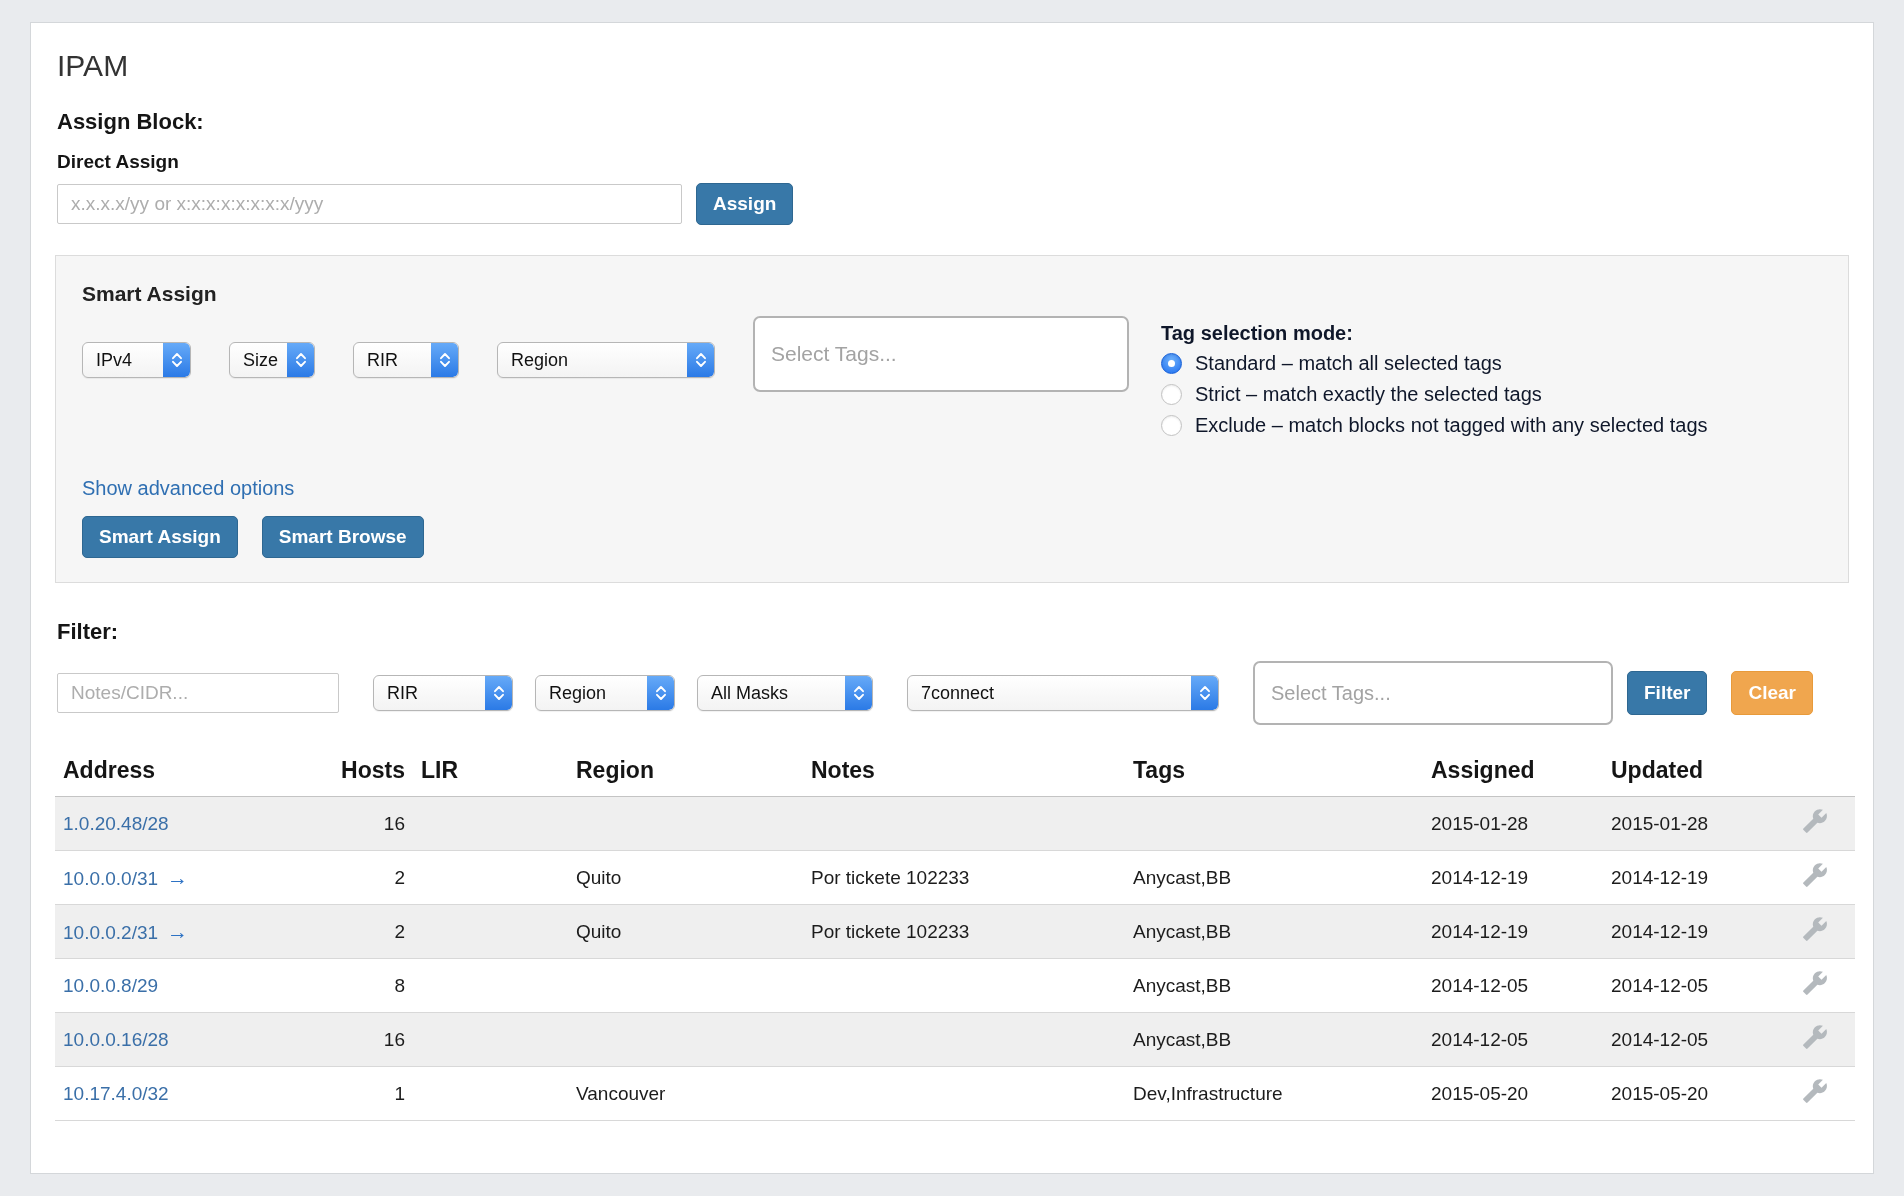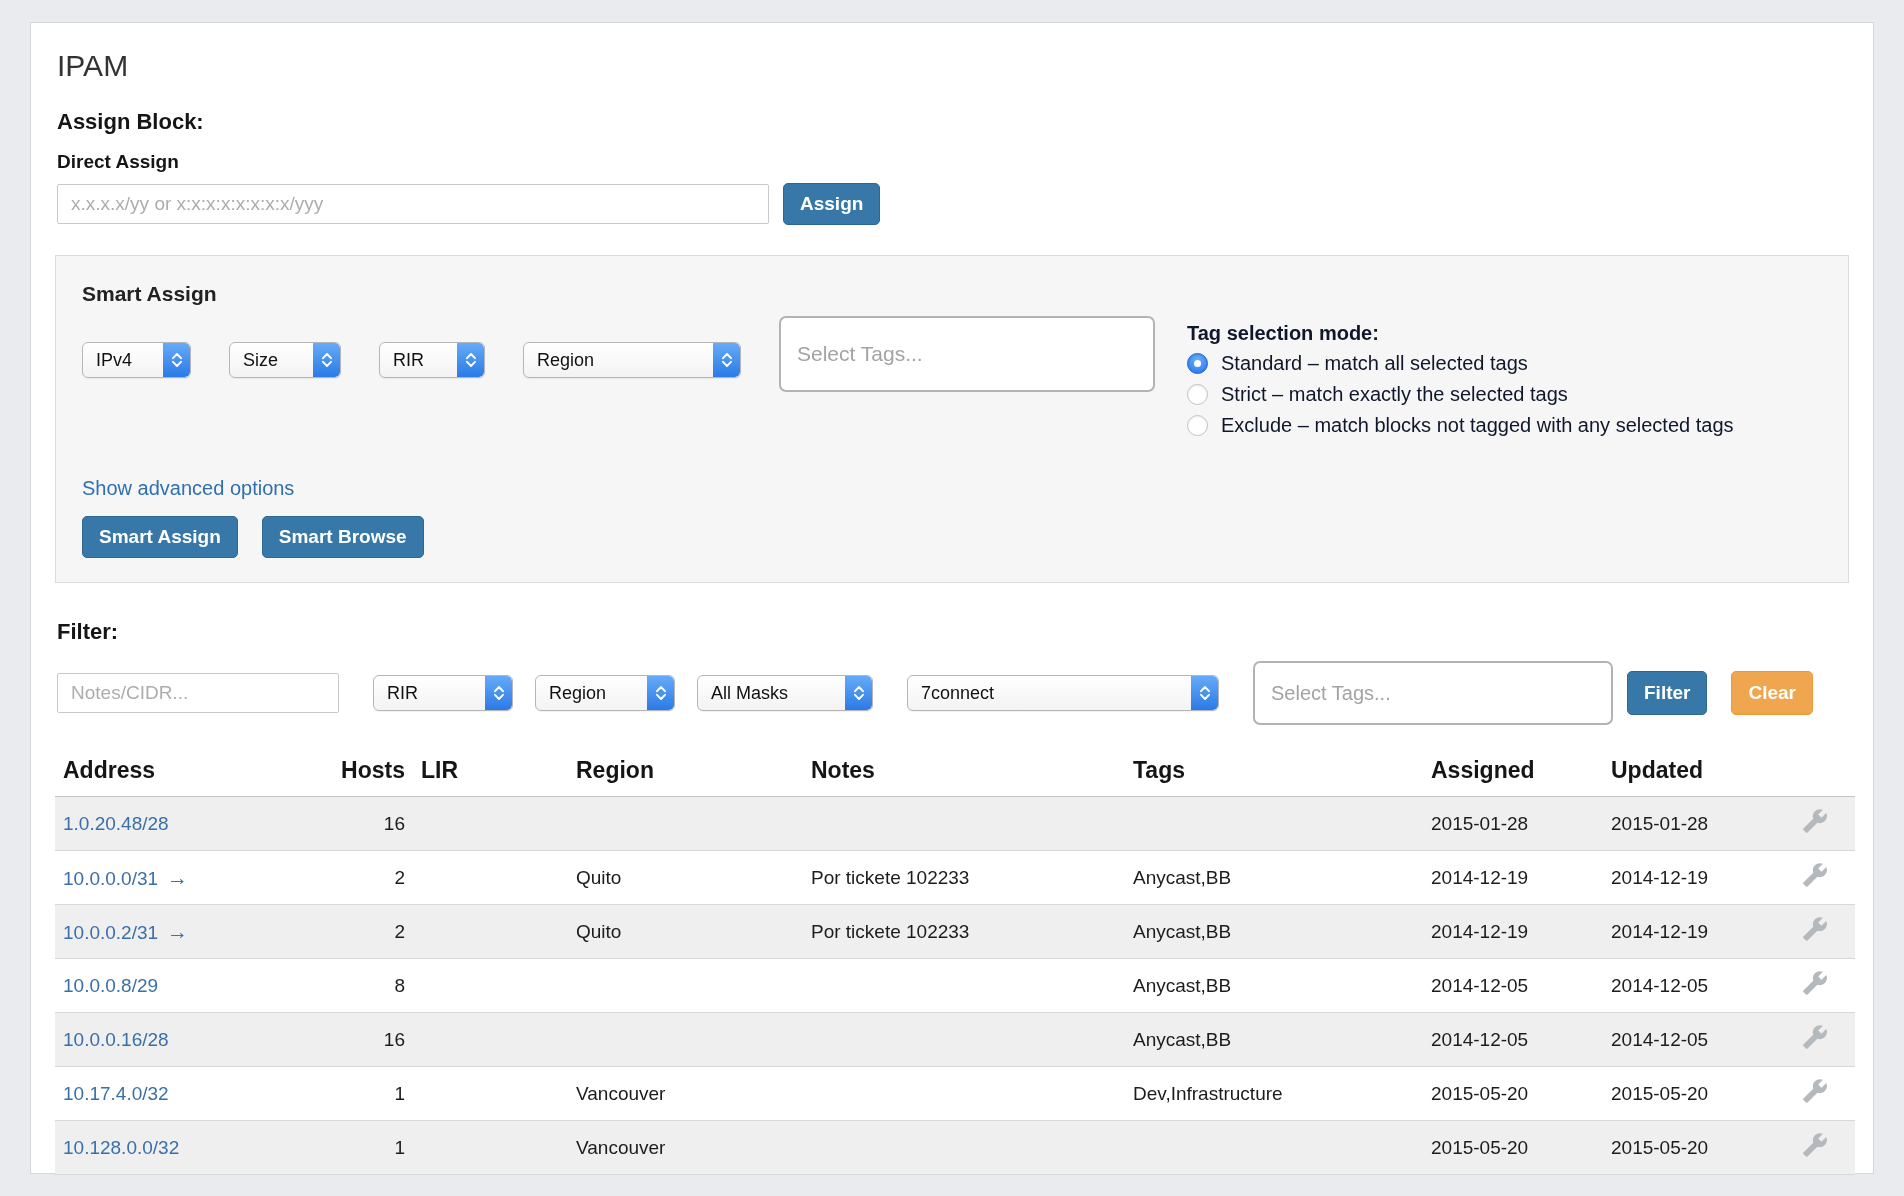--- a/index.html
+++ b/index.html
@@ -17,21 +17,21 @@
   .section-h{font-size:22px;font-weight:700;color:#151515;margin:26px 0 0 2px;}
   .sub-label{font-size:19px;font-weight:700;color:#151515;margin:16px 0 0 2px;display:block;}
 
   .direct-row{display:flex;align-items:center;gap:14px;margin-top:10px;margin-left:2px;}
   .text-input{
     height:40px;border:1px solid #c9c9c9;border-radius:2px;background:#fff;
     font-size:19px;color:#333;padding:0 13px;box-sizing:border-box;outline:none;
     font-family:"Liberation Sans","DejaVu Sans",sans-serif;
   }
   .text-input::placeholder{color:#adadad;opacity:1;}
-  .direct-input{width:712px;}
+  .direct-input{width:625px;}
 
   .btn{
     display:inline-flex;align-items:center;justify-content:center;
     font-weight:700;color:#fff;font-size:19px;border-radius:5px;
     padding:0 16px;height:42px;border:1px solid transparent;cursor:pointer;
     font-family:"Liberation Sans","DejaVu Sans",sans-serif;
   }
   .btn-blue{background:#3878a8;border-color:#2e6791;}
   .btn-orange{background:#f0a64e;border-color:#e89a3a;}
 
@@ -48,21 +48,21 @@
     display:inline-flex;align-items:stretch;height:36px;box-sizing:border-box;
     background:linear-gradient(#ffffff,#f3f3f3);
     border:1px solid #b6b6b6;border-radius:6px;overflow:hidden;cursor:pointer;
     box-shadow:0 1px 1px rgba(0,0,0,.06);
   }
   .msel .lbl{display:flex;align-items:center;flex:1;padding:0 8px 0 13px;font-size:18px;color:#111;white-space:nowrap;}
   .msel .chev{
     width:27px;display:flex;align-items:center;justify-content:center;
     background:linear-gradient(#66aaf8,#2b7ae6);border-radius:0 5px 5px 0;
   }
-  .w-ipv4{width:109px;} .w-size{width:112px;} .w-rir{width:106px;} .w-region-lg{width:218px;}
+  .w-ipv4{width:109px;} .w-size{width:86px;} .w-rir{width:106px;} .w-region-lg{width:218px;}
   .w-rir-f{width:140px;} .w-region-f{width:140px;} .w-masks{width:176px;} .w-resource{width:312px;}
 
   .tags-box{
     border:2px solid #b3b3b3;border-radius:7px;background:#fff;box-sizing:border-box;
     font-size:21px;color:#444;padding:0 16px;outline:none;
     font-family:"Liberation Sans","DejaVu Sans",sans-serif;
   }
   .tags-box::placeholder{color:#a3a3a3;opacity:1;}
   .tags-lg{width:376px;height:76px;margin-left:38px;margin-top:6px;}
   .tags-f{width:360px;height:64px;font-size:20px;}
@@ -351,33 +351,16 @@
     <td class="c-assigned">2015-05-20</td>
     <td class="c-updated">2015-05-20</td>
     <td class="c-actions">
       <span class="wrench">
         <svg width="26" height="26" viewBox="0 0 24 24">
                 <path d="M22.7 19l-9.1-9.1c.9-2.3.4-5-1.5-6.9-2-2-5-2.4-7.4-1.3L9 6 6 9 1.6 4.7C.4 7.1.9 10.1 2.9 12.1c1.9 1.9 4.6 2.4 6.9 1.5l9.1 9.1c.4.4 1 .4 1.4 0l2.3-2.3c.5-.4.5-1.1.1-1.4z" fill="#b4b9bd"></path>
               </svg>
       </span>
     </td>
   </tr>
-        <tr class="stripe">
-    <td class="c-address"><a class="addr-link">10.128.0.0/32</a></td>
-    <td class="c-hosts">1</td>
-    <td class="c-lir"></td>
-    <td class="c-region">Vancouver</td>
-    <td class="c-notes"></td>
-    <td class="c-tags"></td>
-    <td class="c-assigned">2015-05-20</td>
-    <td class="c-updated">2015-05-20</td>
-    <td class="c-actions">
-      <span class="wrench">
-        <svg width="26" height="26" viewBox="0 0 24 24">
-                <path d="M22.7 19l-9.1-9.1c.9-2.3.4-5-1.5-6.9-2-2-5-2.4-7.4-1.3L9 6 6 9 1.6 4.7C.4 7.1.9 10.1 2.9 12.1c1.9 1.9 4.6 2.4 6.9 1.5l9.1 9.1c.4.4 1 .4 1.4 0l2.3-2.3c.5-.4.5-1.1.1-1.4z" fill="#b4b9bd"></path>
-              </svg>
-      </span>
-    </td>
-  </tr>
       </tbody>
   </table>
 
 </div>
 
 </body></html>

